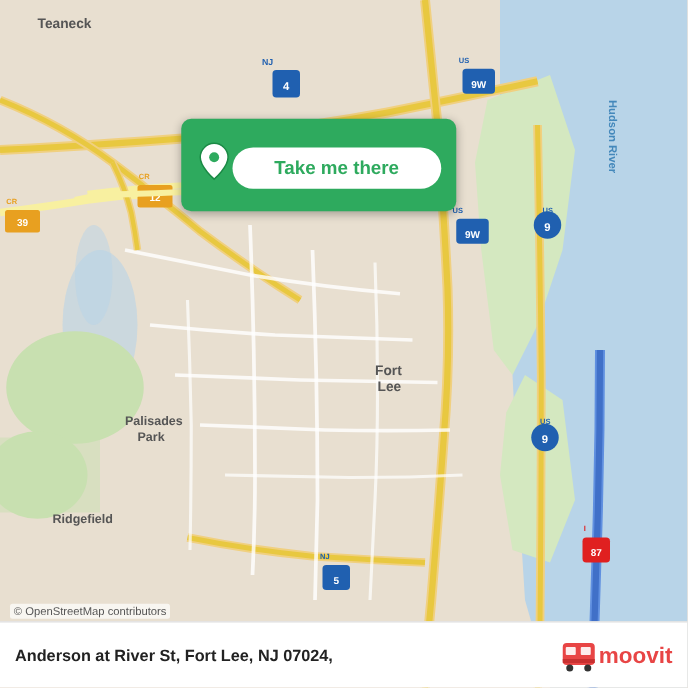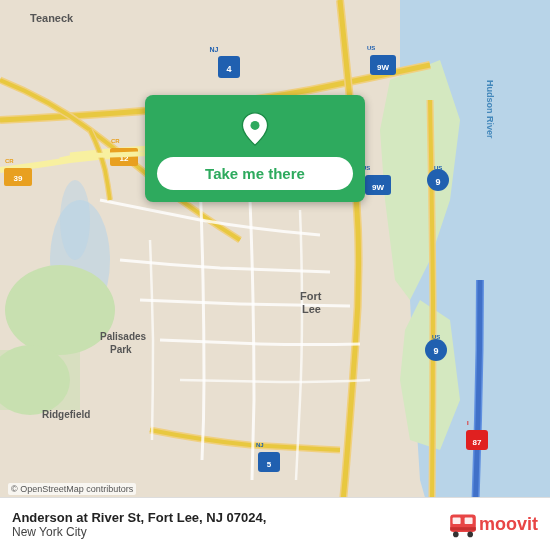--- a/index.html
+++ b/index.html
@@ -22,21 +22,21 @@
 
     
     #location-card {
       position: absolute;
       top: 95px;
       left: 145px;
       width: 220px;
       background-color: #2eaa5e;
       border-radius: 8px;
       display: flex;
-      flex-direction: column;
+      flex-direction: row;
       align-items: center;
       padding: 16px 12px 12px;
       box-shadow: 0 2px 8px rgba(0,0,0,0.3);
     }
 
     #pin-icon {
       width: 36px;
       height: 36px;
       margin-bottom: 10px;
     }
@@ -231,21 +231,20 @@
     <button id="take-me-there-btn">Take me there</button>
   </div>
 
   <div id="osm-attribution">
     <span>© OpenStreetMap contributors</span>
   </div>
 
   <div id="bottom-bar">
     <div id="address-info">
       <span id="address-line1">Anderson at River St, Fort Lee, NJ 07024,</span>
-      <span id="address-line2">New York City</span>
     </div>
 
     <div id="moovit-logo">
 
       <svg id="moovit-icon" viewBox="0 0 40 40" xmlns="http://www.w3.org/2000/svg">
         <rect x="4" y="8" width="32" height="22" rx="4" fill="#e84545"></rect>
         <rect x="7" y="12" width="10" height="8" rx="1" fill="white" opacity="0.9"></rect>
         <rect x="22" y="12" width="10" height="8" rx="1" fill="white" opacity="0.9"></rect>
         <circle cx="11" cy="33" r="3.5" fill="#333"></circle>
         <circle cx="29" cy="33" r="3.5" fill="#333"></circle>

